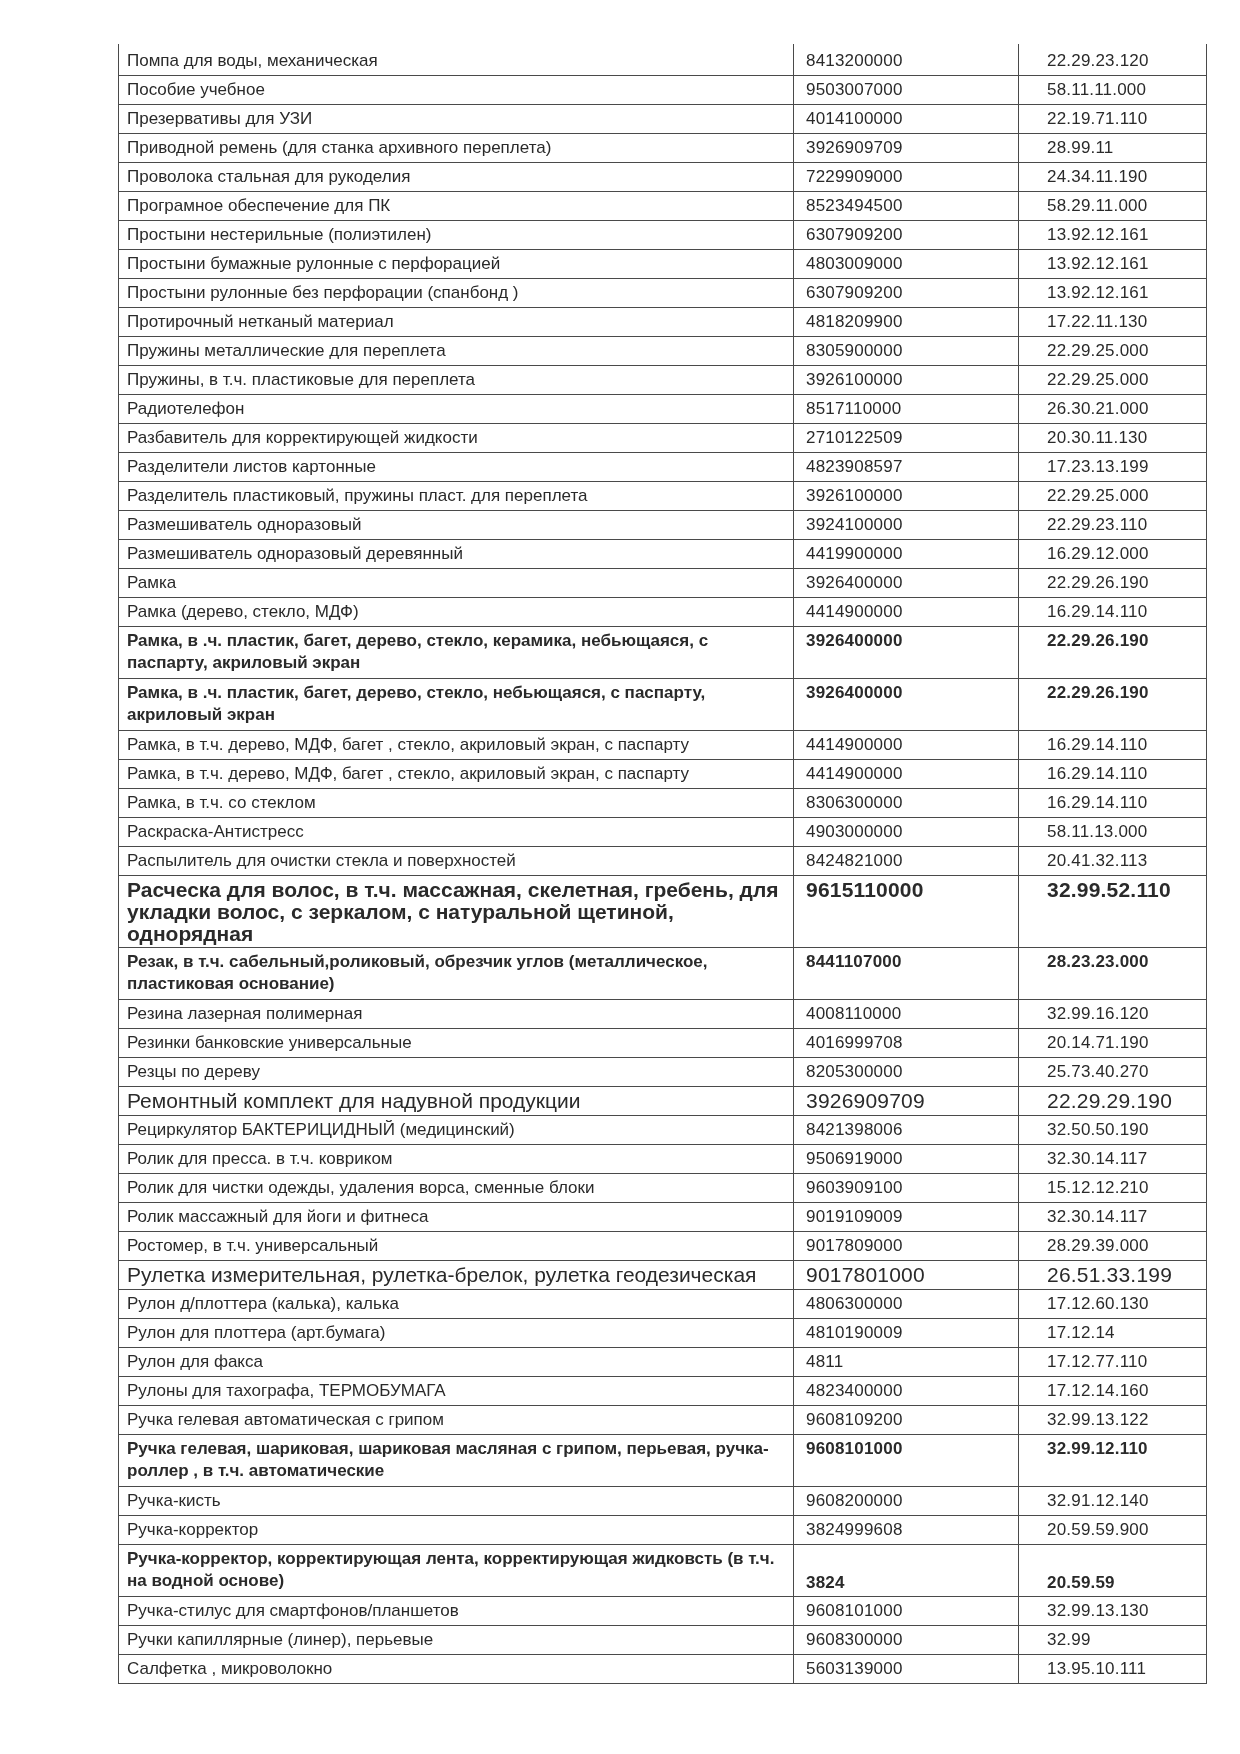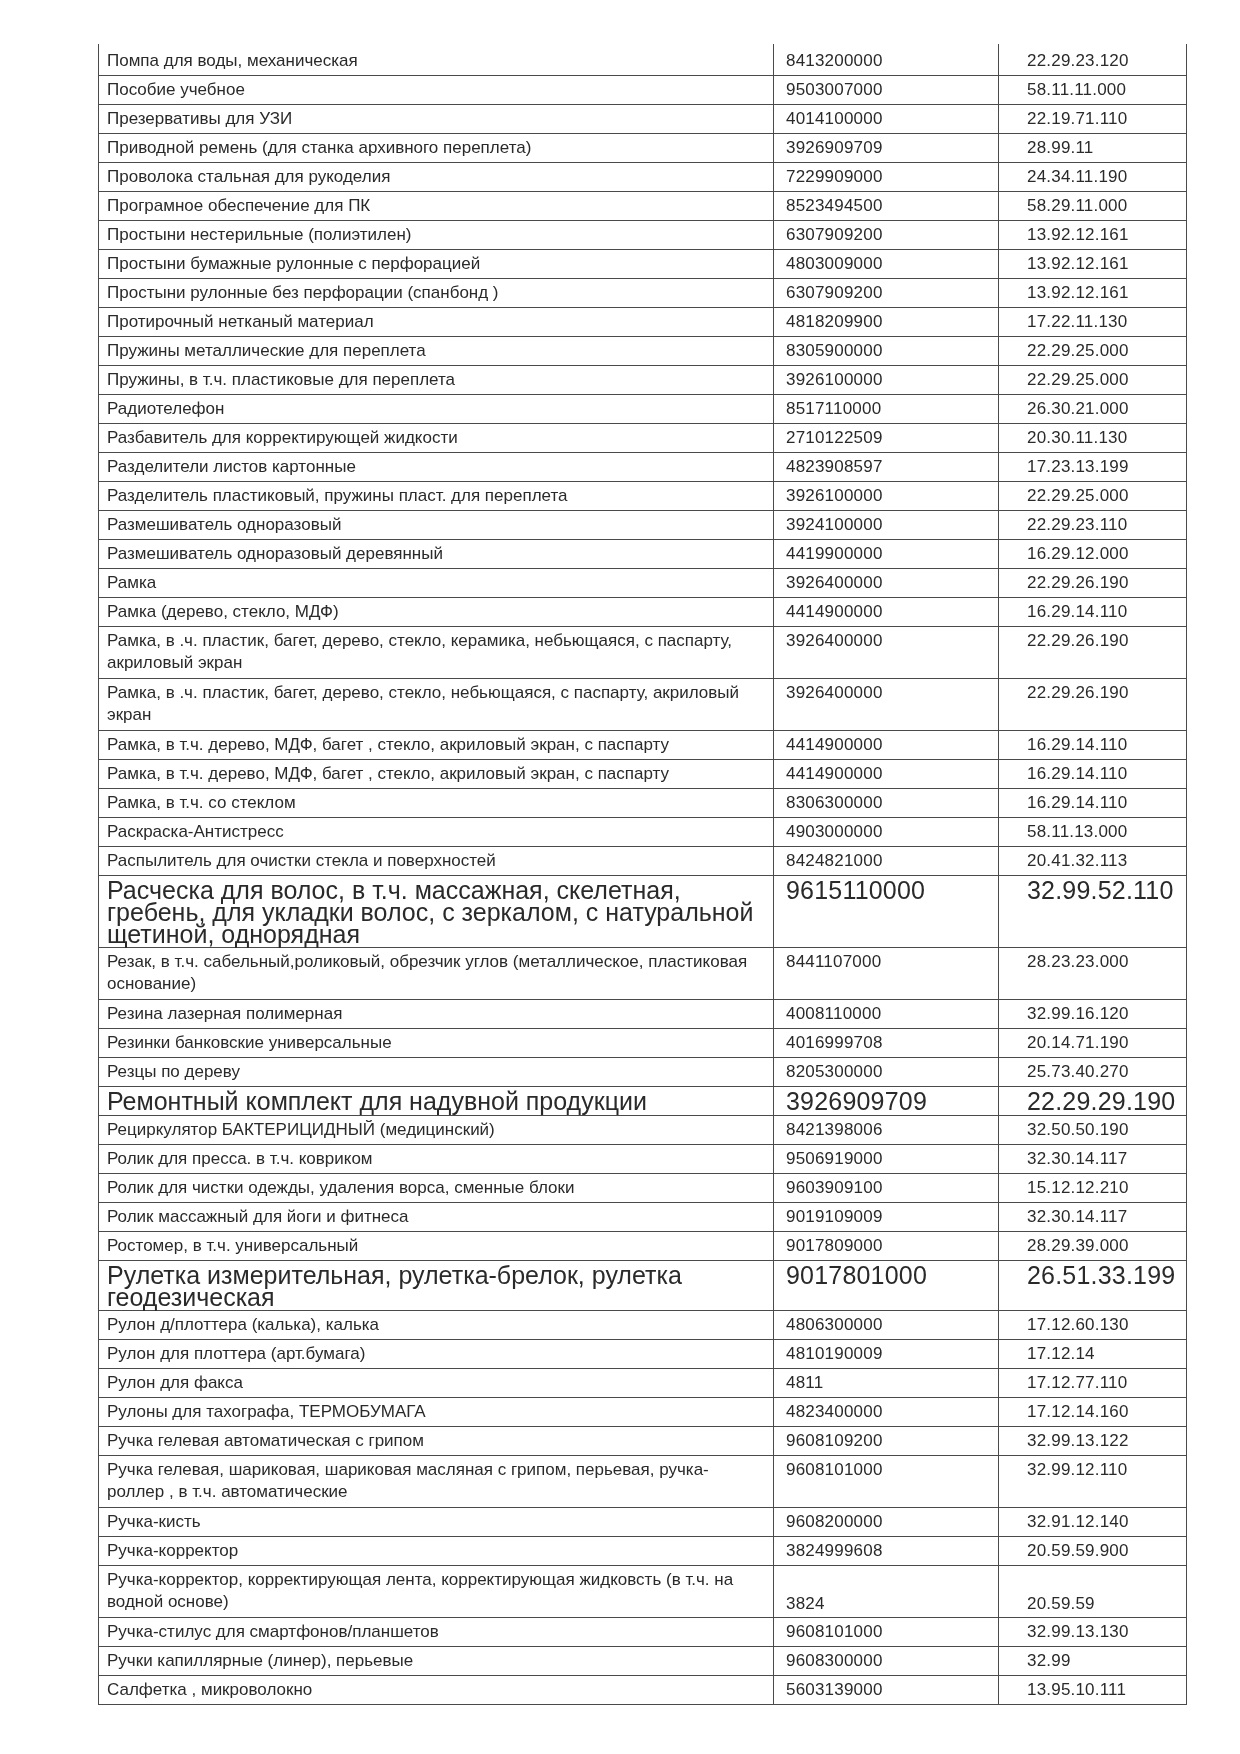--- a/index.html
+++ b/index.html
@@ -1,29 +1,29 @@
 <!DOCTYPE html>
 <html><head>
   <meta charset="utf-8">
   <style>
     html, body { margin: 0; padding: 0; background: #ffffff; }
     body { width: 1240px; height: 1754px; position: relative; overflow: hidden;
            font-family: "Liberation Sans", "DejaVu Sans", sans-serif; color: #2a2a2a; }
-    .page { position: absolute; left: 98px; top: 44px; width: 1088px; }
+    .page { position: absolute; left: 118px; top: 44px; width: 1088px; }
     table { border-collapse: collapse; width: 1088px; table-layout: fixed; }
     col.c1 { width: 675px; }
     col.c2 { width: 225px; }
     col.c3 { width: 188px; }
     td { border: 1px solid #4a4a4a; border-top: none; padding: 3px 8px 2px 8px;
          font-size: 17px; line-height: 22px; vertical-align: top; height: 23px; }
     tr:first-child td { border-top: none; padding-top: 6px; }
     td.code { padding-left: 12px; letter-spacing: 0.2px; }
     td.okpd { padding-left: 28px; letter-spacing: 0.2px; }
-    tr.two td { height: 46px; }
-    tr.big td { font-size: 25px; }
+    tr.two td { height: 46px; font-weight: bold; }
+    tr.big td { font-size: 21px; }
     tr.bottom-align td.code, tr.bottom-align td.okpd { vertical-align: bottom; }
     tr td:last-child { border-right: 1px solid #4a4a4a; }
   </style>
 </head>
 <body>
 
 <div class="page">
   <table>
     <colgroup>
         <col class="c1">

